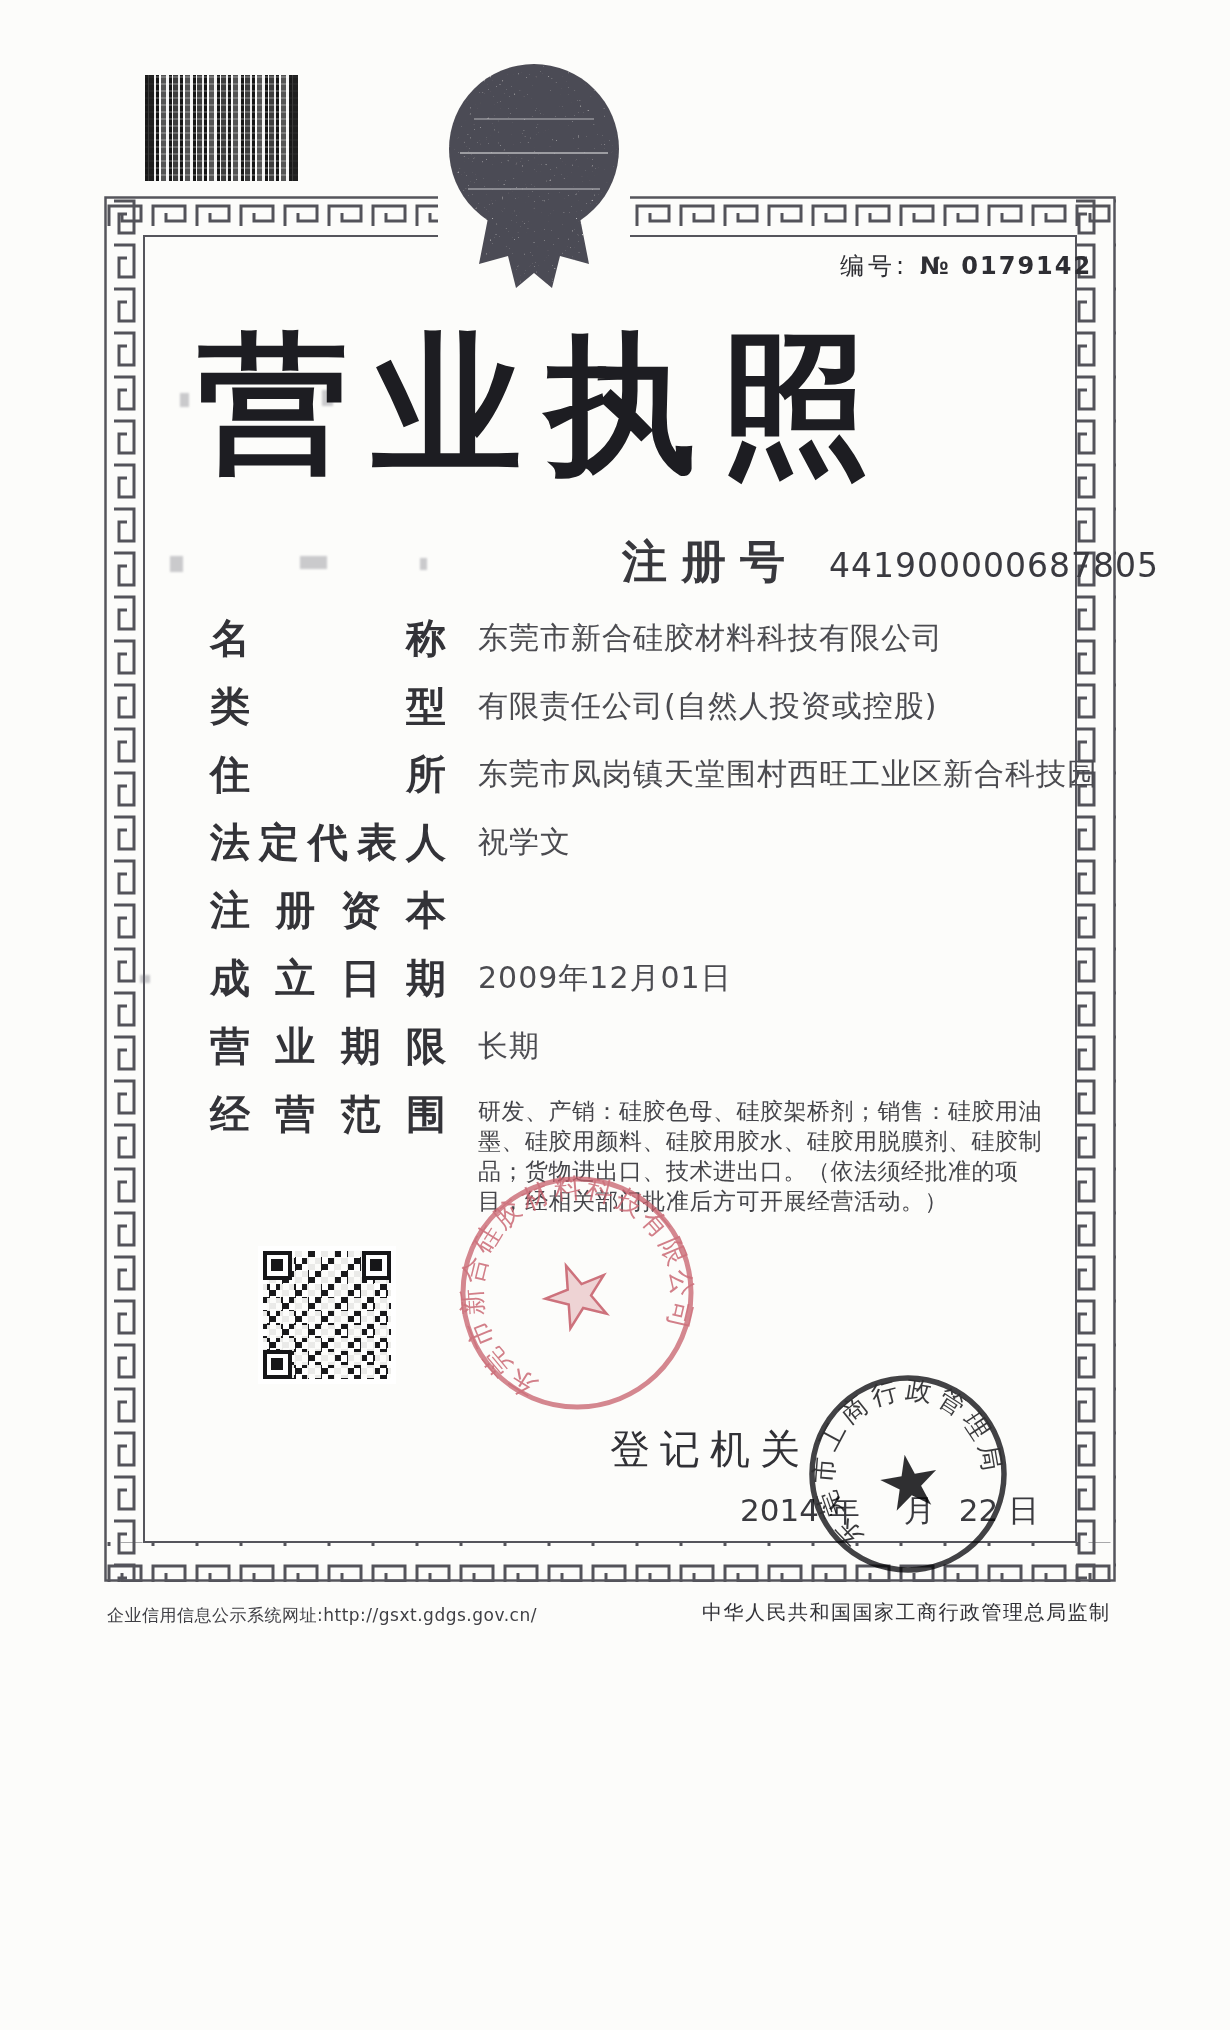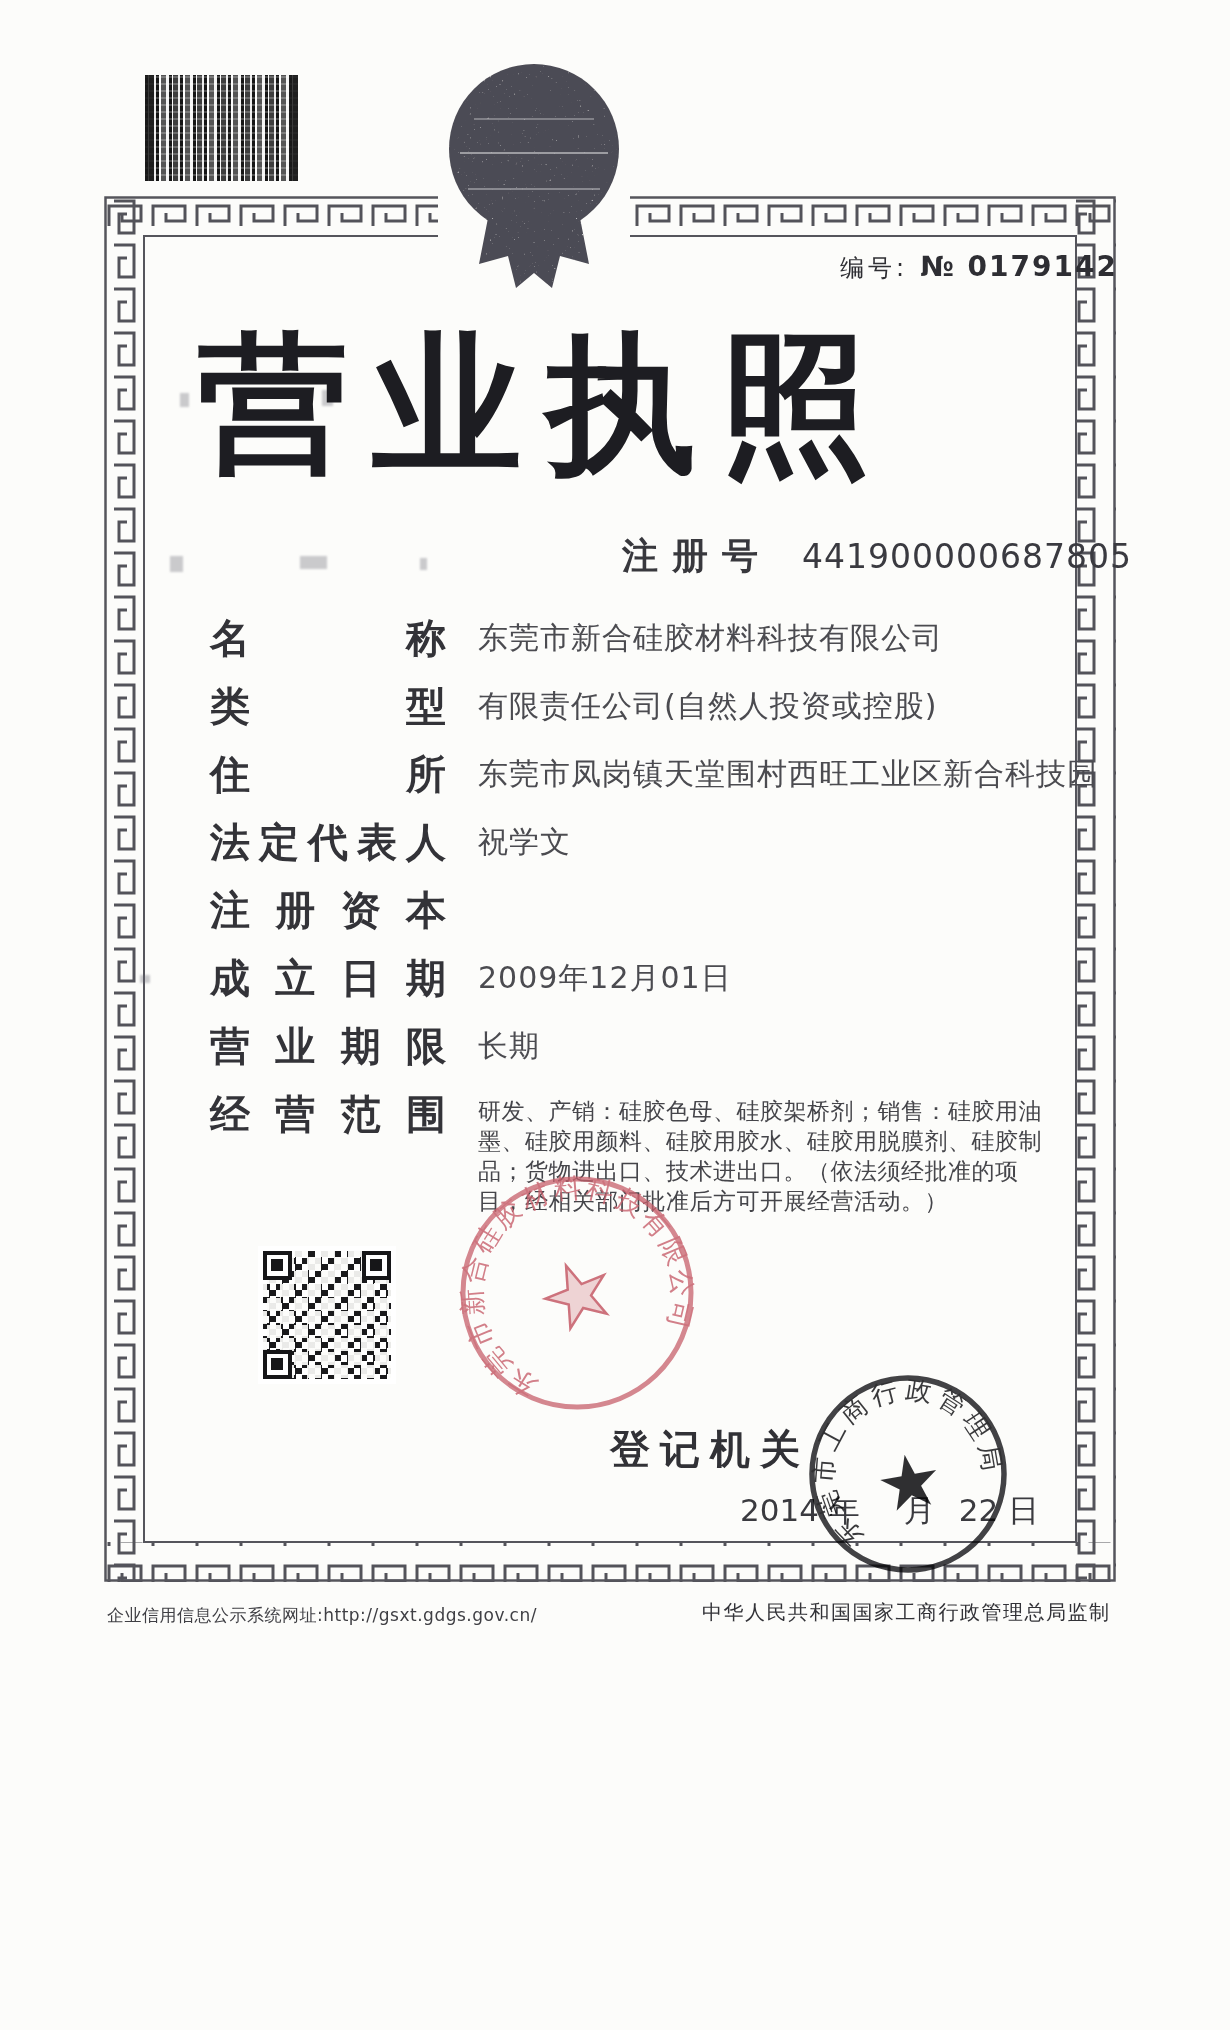--- a/index.html
+++ b/index.html
@@ -30,33 +30,33 @@
     background:#fcfcfa; display:flex; align-items:flex-start; justify-content:center;
     z-index:4;
   }
 
   
   .frame { position:absolute; left:104px; top:196px; z-index:1; }
 
   
   .serial { position:absolute; left:840px; top:250px; z-index:5; color:#2e2e33; white-space:nowrap; }
   .serial .lbl { font-size:24px; letter-spacing:4px; }
-  .serial .num { font-size:28px; font-weight:bold; margin-left:12px; letter-spacing:2px; }
+  .serial .num { font-size:24px; font-weight:bold; margin-left:12px; letter-spacing:2px; }
 
   
   .title {
     position:absolute; left:104px; top:326px; width:860px;
     text-align:center; font-size:150px; line-height:1.05; font-weight:800;
     letter-spacing:24px; text-indent:24px; color:#222226; z-index:5;
     filter: contrast(1.05);
   }
 
   
   .regno { position:absolute; left:622px; top:532px; display:flex; align-items:baseline; z-index:5; }
-  .regno .lbl { font-size:36px; font-weight:600; letter-spacing:14px; color:#38383d;text-align:center; }
+  .regno .lbl { font-size:45px; font-weight:600; letter-spacing:14px; color:#38383d;text-align:center; }
   .regno .val { font-size:33px; margin-left:30px; color:#3a3a40; letter-spacing:1px; }
 
   
   .fields { position:absolute; left:210px; top:614px; width:862px; z-index:5; }
   .field-row { display:flex; align-items:flex-start; margin-bottom:20px; min-height:48px; }
   .field-label {
     width:236px; flex:0 0 236px; display:flex; justify-content:space-between;
     font-size:40px; font-weight:600; color:#333338; line-height:48px;
   }
   .field-value {
@@ -82,21 +82,21 @@
   .qr-finder::after { content:""; position:absolute; left:4px; top:4px; width:12px; height:12px; background:#161618; }
   .qr-finder.tl { left:0; top:0; }
   .qr-finder.tr { right:0; top:0; }
   .qr-finder.bl { left:0; bottom:0; }
 
   
   .company-seal { position:absolute; left:452px; top:1168px; width:250px; height:250px; z-index:6; transform:rotate(-22deg); opacity:.88; }
   .authority-seal { position:absolute; left:804px; top:1370px; width:208px; height:208px; z-index:7; transform:rotate(-10deg); opacity:.92; mix-blend-mode:multiply; }
 
   
-  .reg-authority { position:absolute; left:610px; top:1422px; font-size:40px; font-weight:700; letter-spacing:10px; color:#313136; z-index:5; }
+  .reg-authority { position:absolute; left:610px; top:1422px; font-size:40px; font-weight:400; letter-spacing:10px; color:#313136; z-index:5; }
   .issue-date { position:absolute; left:740px; top:1490px; display:flex; align-items:baseline; font-size:31px; color:#3a3a3f; z-index:5; }
   .issue-date .seg-month { margin-left:44px; }
   .issue-date .seg-day { margin-left:24px; }
 
   
   .footer-url { position:absolute; left:96px; top:1604px; font-size:17px; color:#3f3f44; letter-spacing:.5px; z-index:5;margin-left:11px; }
   .footer-issuer { position:absolute; left:702px; top:1599px; font-size:20px; color:#323237; letter-spacing:1.5px; font-weight:500; z-index:5; }
 
   
   .smudge { position:absolute; background:rgba(95,95,108,.32); filter:blur(1.2px); z-index:3; }

